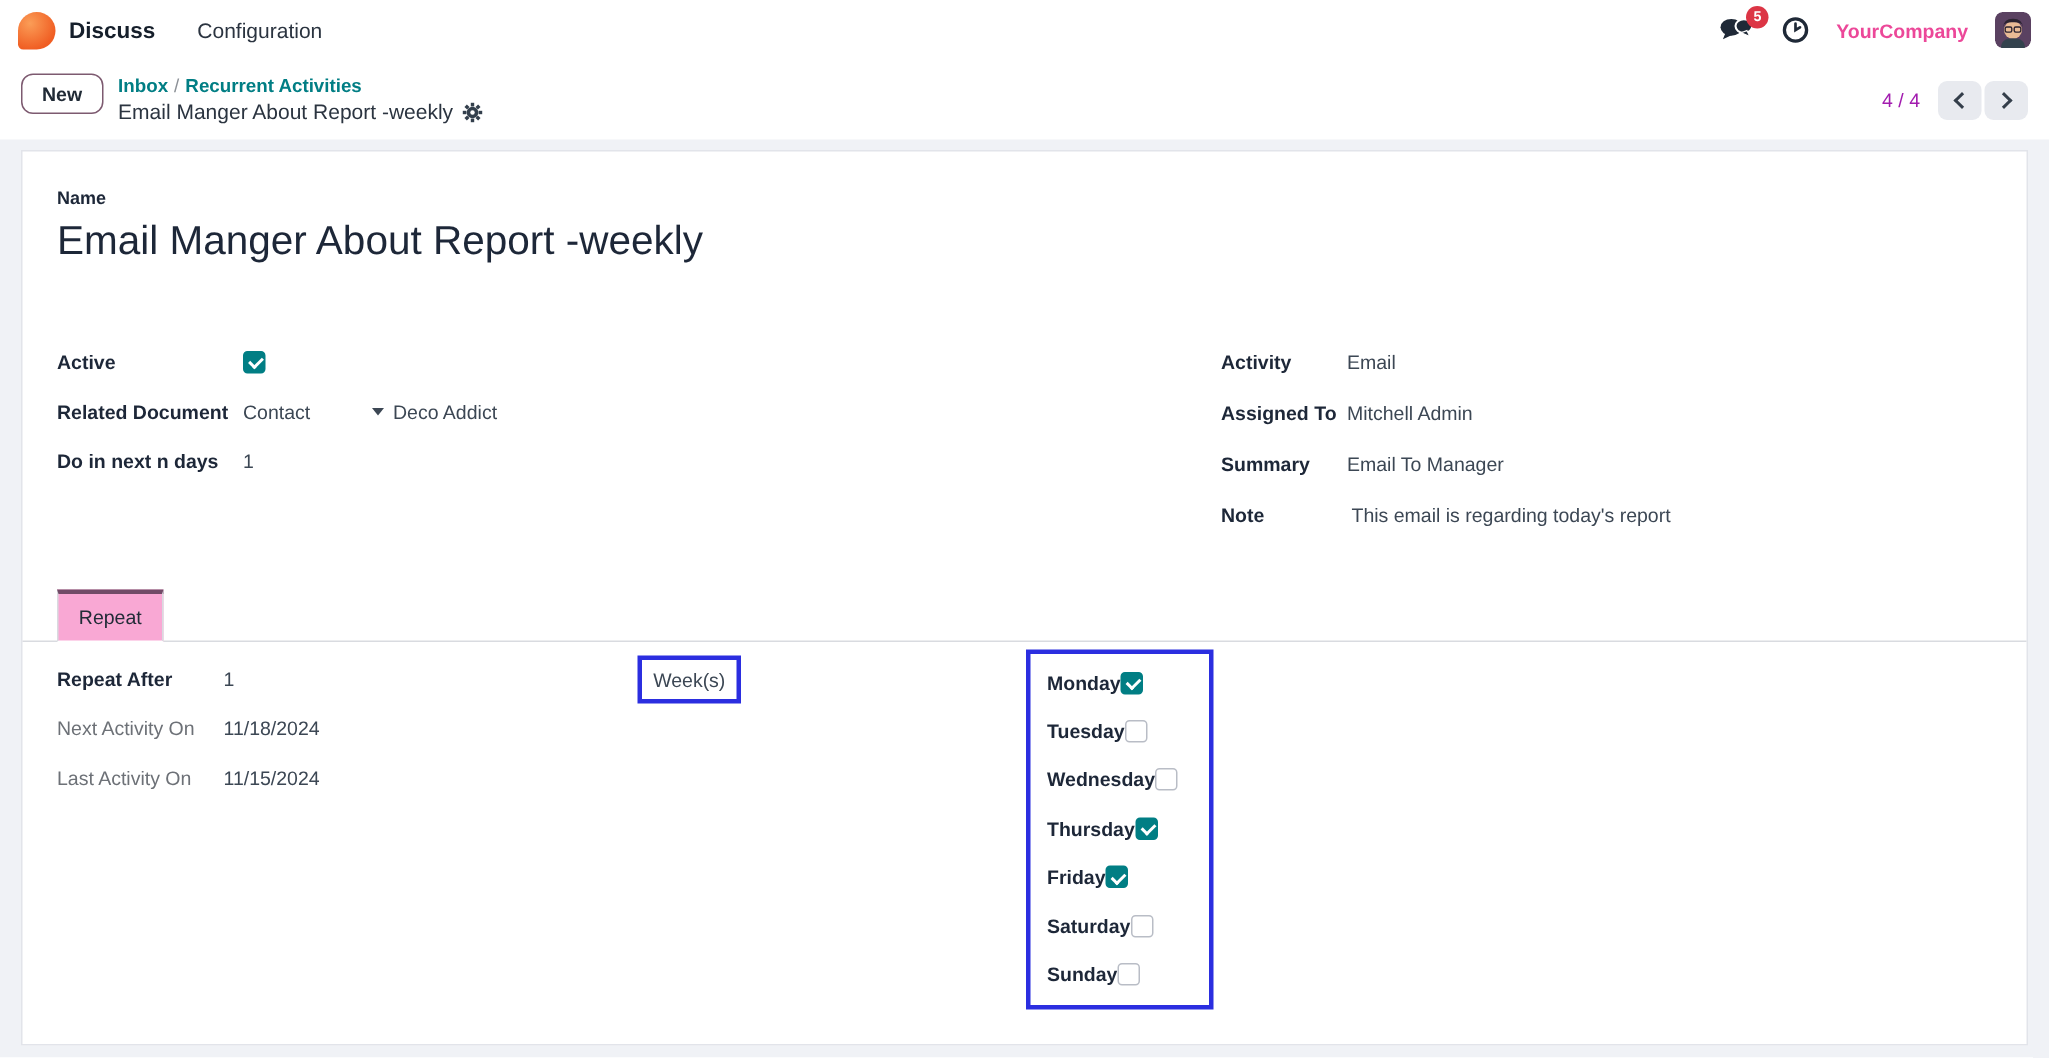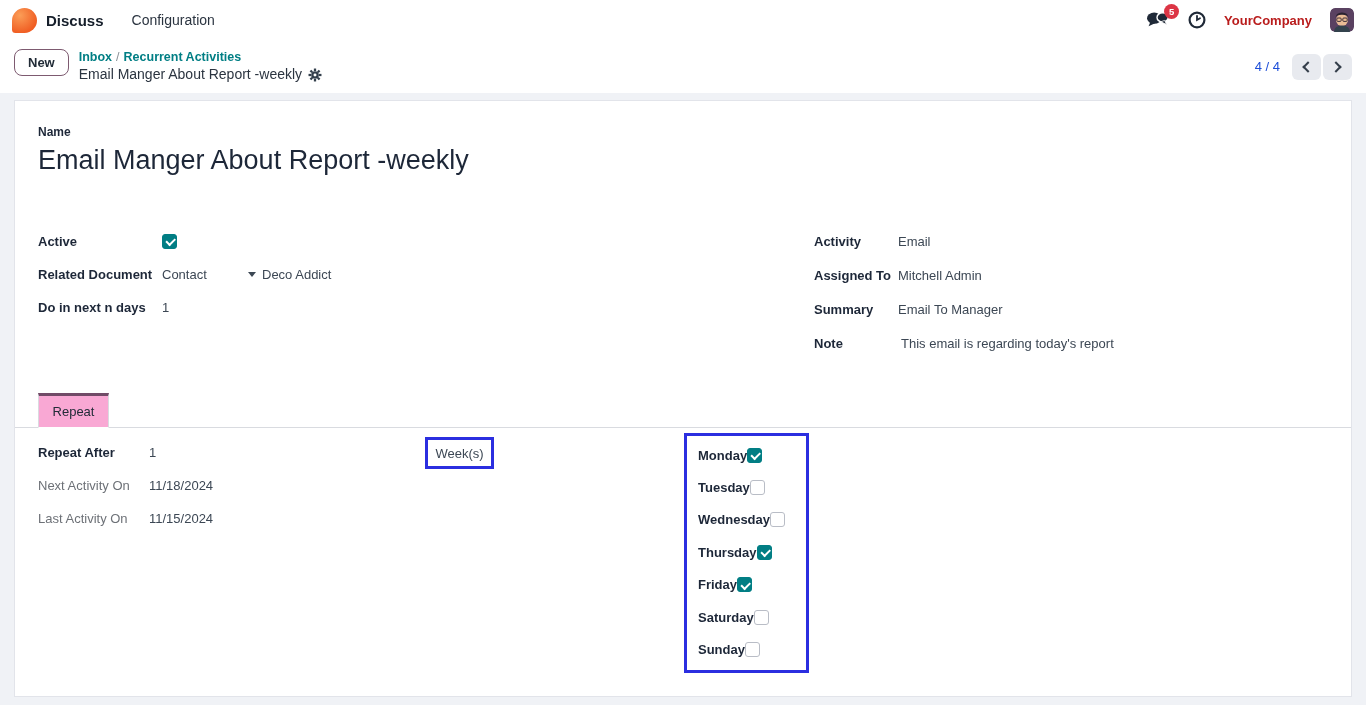--- a/index.html
+++ b/index.html
@@ -23,36 +23,36 @@
   .logo{width:25px;height:25px;border-radius:50% 50% 50% 14%;
         background:radial-gradient(circle at 32% 30%, #fb9d57, #f05e23 72%);margin-right:9px;cursor:pointer;}
   .app-name{font-size:15px;font-weight:700;color:#161f2b;margin-right:28px;cursor:pointer;}
   .menu-item{font-size:14px;color:#2b3440;cursor:pointer;}
   .nav-spacer{flex:1;}
   .nav-right{display:flex;align-items:center;gap:18px;}
   .icon-btn{position:relative;cursor:pointer;display:flex;align-items:center;}
   .badge{position:absolute;top:-7px;right:-9px;min-width:15px;height:15px;border-radius:50%;
          background:var(--badge-red);color:#fff;font-size:9.5px;font-weight:700;
          display:flex;align-items:center;justify-content:center;padding:0 2px;}
-  .company{font-size:13px;font-weight:600;color:#b91c1c;cursor:pointer;}
+  .company{font-size:13px;font-weight:600;color:#ec4899;cursor:pointer;}
   .avatar{width:24px;height:24px;border-radius:5px;overflow:hidden;cursor:pointer;display:block;}
 
   
   .control-panel{height:53px;display:flex;align-items:center;justify-content:space-between;
                  padding:0 14px;background:#fff;}
   .cp-left{display:flex;align-items:flex-start;gap:10px;}
   .btn-new{background:#fff;border:1px solid #7d5a70;border-radius:8px;padding:5px 13px;
            font-size:13px;font-weight:600;color:#212b36;cursor:pointer;font-family:inherit;}
   .breadcrumb-block{display:flex;flex-direction:column;line-height:1.25;padding-top:1px;}
   .bc-top{font-size:12.5px;font-weight:700;color:var(--teal);}
   .bc-top .sep{color:#8b9096;font-weight:400;padding:0 4px;}
   .bc-link{cursor:pointer;}
   .bc-title{font-size:14px;color:#2b3440;display:flex;align-items:center;gap:6px;}
   .cp-right{display:flex;align-items:center;gap:12px;}
-  .pager-count{font-size:13px;color:#1d4ed8;}
+  .pager-count{font-size:13px;color:#a21caf;}
   .pager-btns{display:flex;gap:2px;}
   .pager-btn{width:29px;height:26px;background:#e8eaef;border:none;border-radius:6px;
              display:flex;align-items:center;justify-content:center;cursor:pointer;}
   .chev{width:8px;height:8px;border-left:2px solid #343e4a;border-bottom:2px solid #343e4a;}
   .chev.left{transform:rotate(45deg);margin-left:3px;}
   .chev.right{transform:rotate(-135deg);margin-right:3px;}
 
   
   .content{height:612px;background:var(--content-bg);padding:7px 14px 0;}
   .sheet{position:relative;height:597px;background:#fff;border:1px solid var(--sheet-border);}

